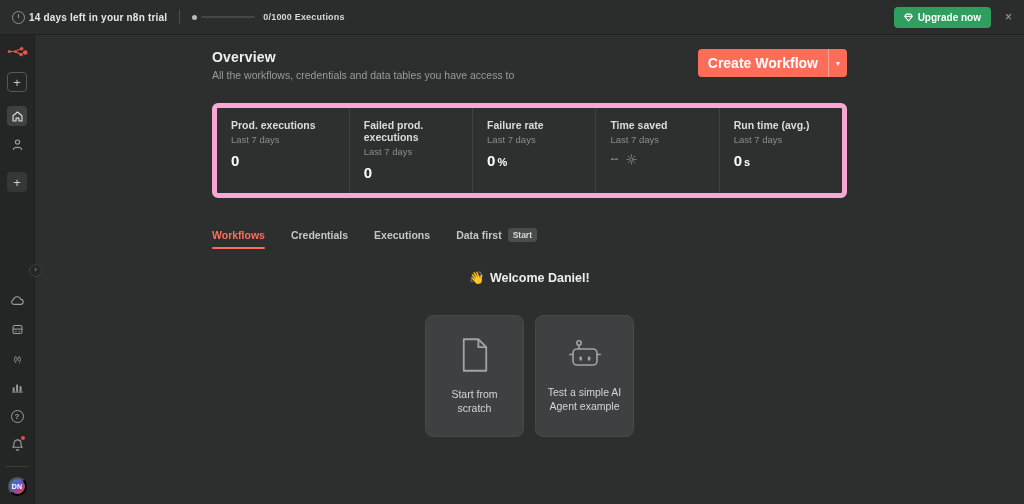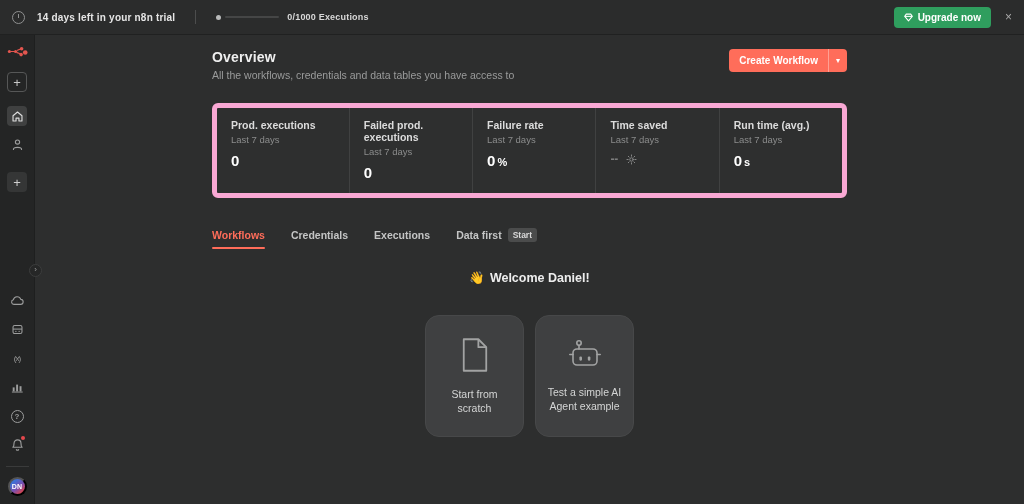--- a/index.html
+++ b/index.html
@@ -4,21 +4,21 @@
 <style>
   * { margin:0; padding:0; box-sizing:border-box; }
   html,body { width:1024px; height:504px; overflow:hidden; }
   body { font-family:"Liberation Sans", sans-serif; background:#2d2e2e; color:#e4e4e4; }
 
   .app { width:1024px; height:504px; display:flex; flex-direction:column; }
 
   
   .top-banner { height:35px; flex:0 0 35px; background:#2b2c2c; display:flex; align-items:center;
     padding:0 12px; border-bottom:1px solid #202121; }
-  .banner-left { display:flex; align-items:center; gap:12px; }
+  .banner-left { display:flex; align-items:center; gap:4px; }
   .clock { width:13px; height:13px; border:1.3px solid #8f9090; border-radius:50%; position:relative; }
   .clock::after { content:""; position:absolute; left:5px; top:2.5px; width:1.3px; height:4px; background:#8f9090; }
   .trial-text { font-size:10px; font-weight:600; color:#e6e6e6; letter-spacing:.2px; }
   .banner-sep { width:1px; height:14px; background:#4c4d4d; margin:0 8px; }
   .usage-wrap { display:flex; align-items:center; gap:8px;text-align:right; }
   .usage-dot { width:5px; height:5px; border-radius:50%; background:#b9baba; }
   .usage-track { width:54px; height:2px; background:#454646; border-radius:2px; margin-left:-4px; }
   .usage-text { font-size:9px; font-weight:700; color:#d8d8d8; letter-spacing:.2px; }
   .banner-right { margin-left:auto; display:flex; align-items:center; gap:14px; }
   .upgrade-btn { display:flex; align-items:center; gap:5px; background:#2f9e5e; border:none; color:#fff;
@@ -58,21 +58,21 @@
     justify-content:center; font-size:8px; line-height:1; cursor:pointer; z-index:5; padding-bottom:1px; }
 
   
   .main { flex:1; background:#2d2e2e; overflow:hidden; }
   .content { width:635px; margin:0 auto; padding-top:14px; }
 
   .header-row { display:flex; align-items:flex-start; justify-content:space-between; }
   .page-title { font-size:14px; font-weight:700; color:#efefef; letter-spacing:.2px; }
   .page-subtitle { font-size:10.5px; color:#9a9b9b; margin-top:4px; }
   .create-split { display:flex; border-radius:4px; overflow:hidden; }
-  .create-main { background:#ff6d5a; border:none; color:#fff; font-family:inherit; font-size:10px;
+  .create-main { background:#ff6d5a; border:none; color:#fff; font-family:inherit; font-size:14px;
     font-weight:600; padding:6px 10px; cursor:pointer; }
   .create-caret { background:#ff6d5a; border:none; border-left:1px solid rgba(255,255,255,.35); color:#fff;
     font-size:8px; padding:0 7px; cursor:pointer; font-family:inherit; }
 
   
   .stats { display:flex; margin-top:22px; border:5px solid #f9a8d4; border-radius:6px; background:#2e2f2f; }
   .stat { flex:1; padding:11px 14px 12px; border-right:1px solid #404141; cursor:default; }
   .stat:first-child { flex:1.1; }
   .stat:last-child { border-right:none; }
   .stat-title { font-size:10.5px; font-weight:600; color:#dcdcdc; }
@@ -93,21 +93,21 @@
     border-radius:3px; padding:2px 5px; margin-left:6px; }
 
   
   .welcome { text-align:center; margin-top:20px; }
   .welcome-title { font-size:12.5px; font-weight:700; color:#ededed; }
   .welcome-emoji { margin-right:5px; }
   .welcome-subtitle { font-size:11px; color:#c2c3c3; margin-top:11px; }
 
   
   .cards-row { display:flex; justify-content:center; gap:11px; margin-top:30px; }
-  .starter-card { width:99px; height:122px; background:#3f4041; border:1px solid #474849; border-radius:14px;
+  .starter-card { width:99px; height:122px; background:#3f4041; border:1px solid #474849; border-radius:8px;
     cursor:pointer; display:flex; flex-direction:column; align-items:center; justify-content:center;
     padding:8px; gap:14px; }
   .starter-icon { color:#a2a3a3; display:flex; }
   .starter-label { font-size:10.5px; color:#d4d5d5; text-align:center; line-height:1.35; }
 
   svg { display:block; }
 </style>
 </head>
 <body>
 

